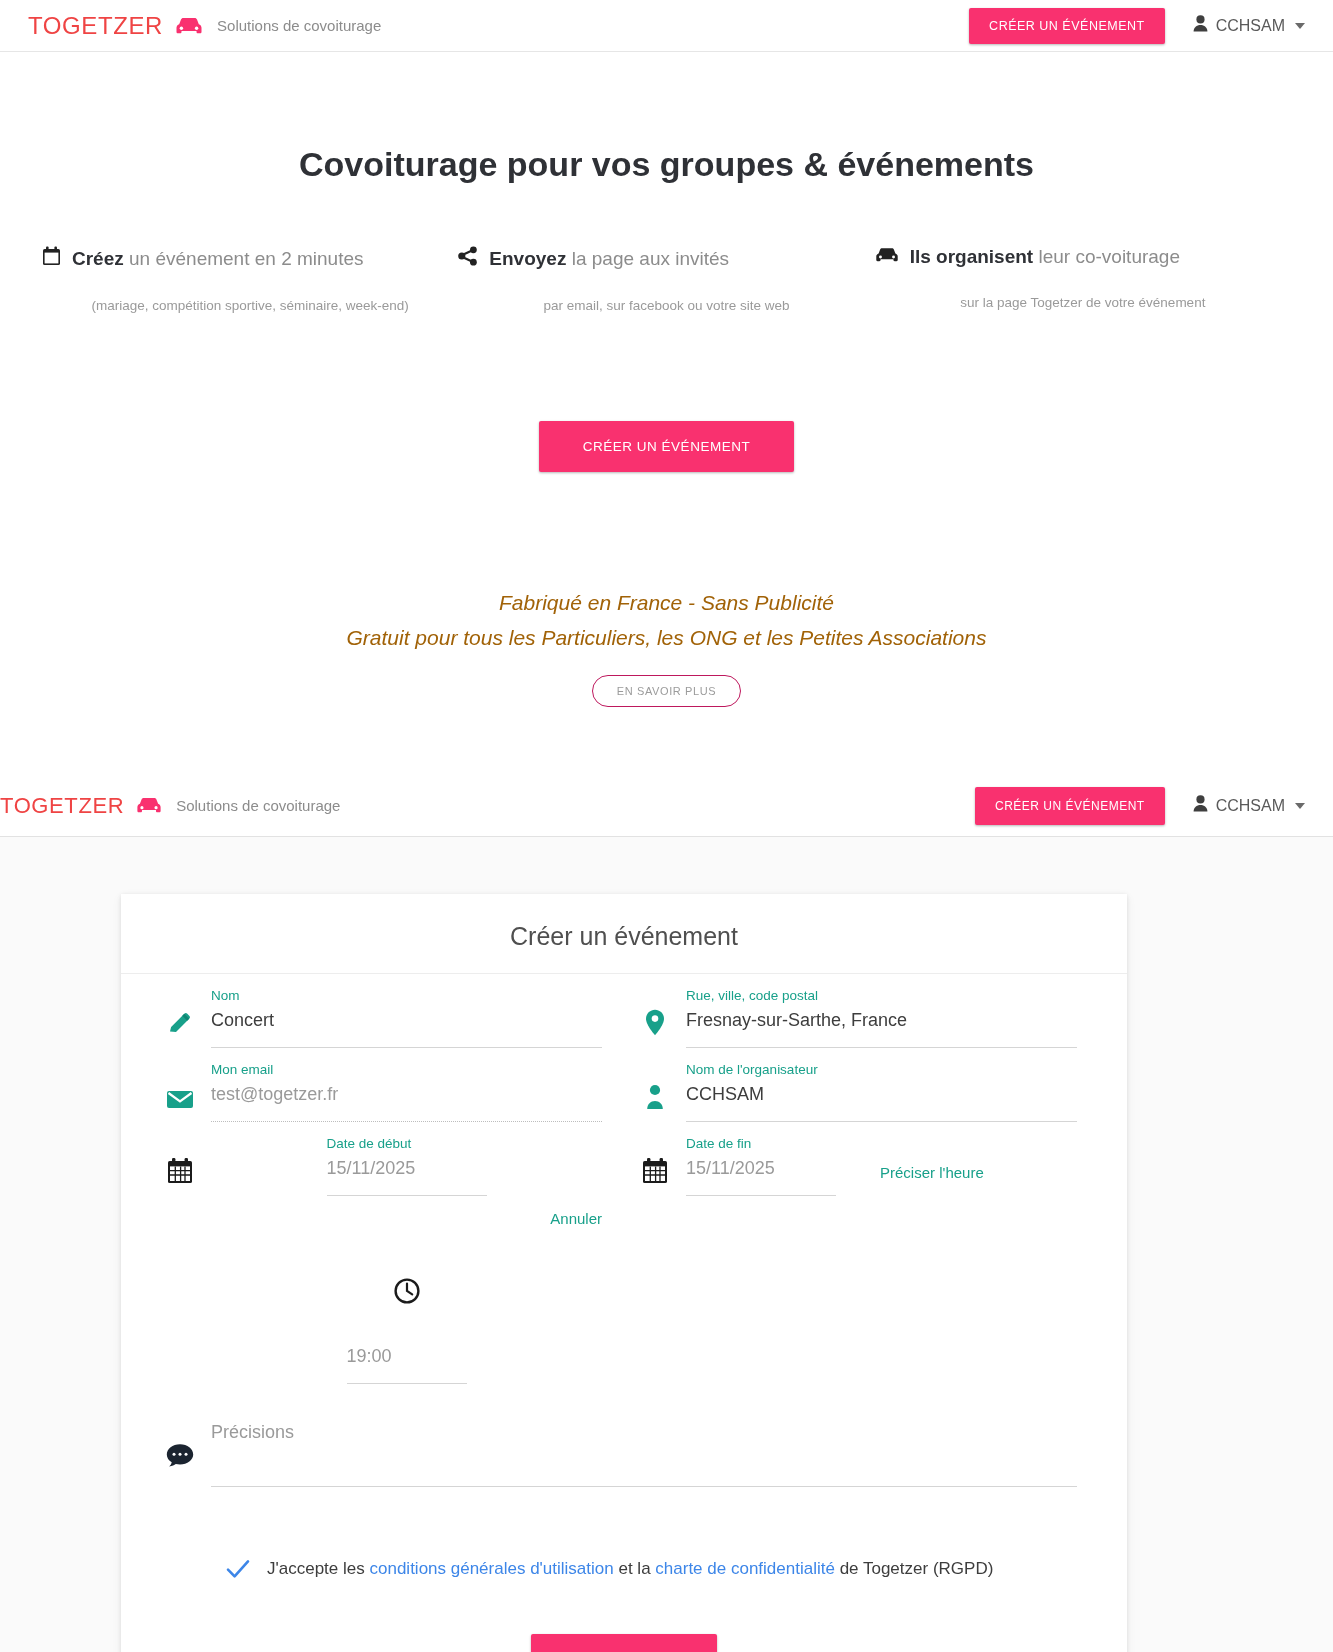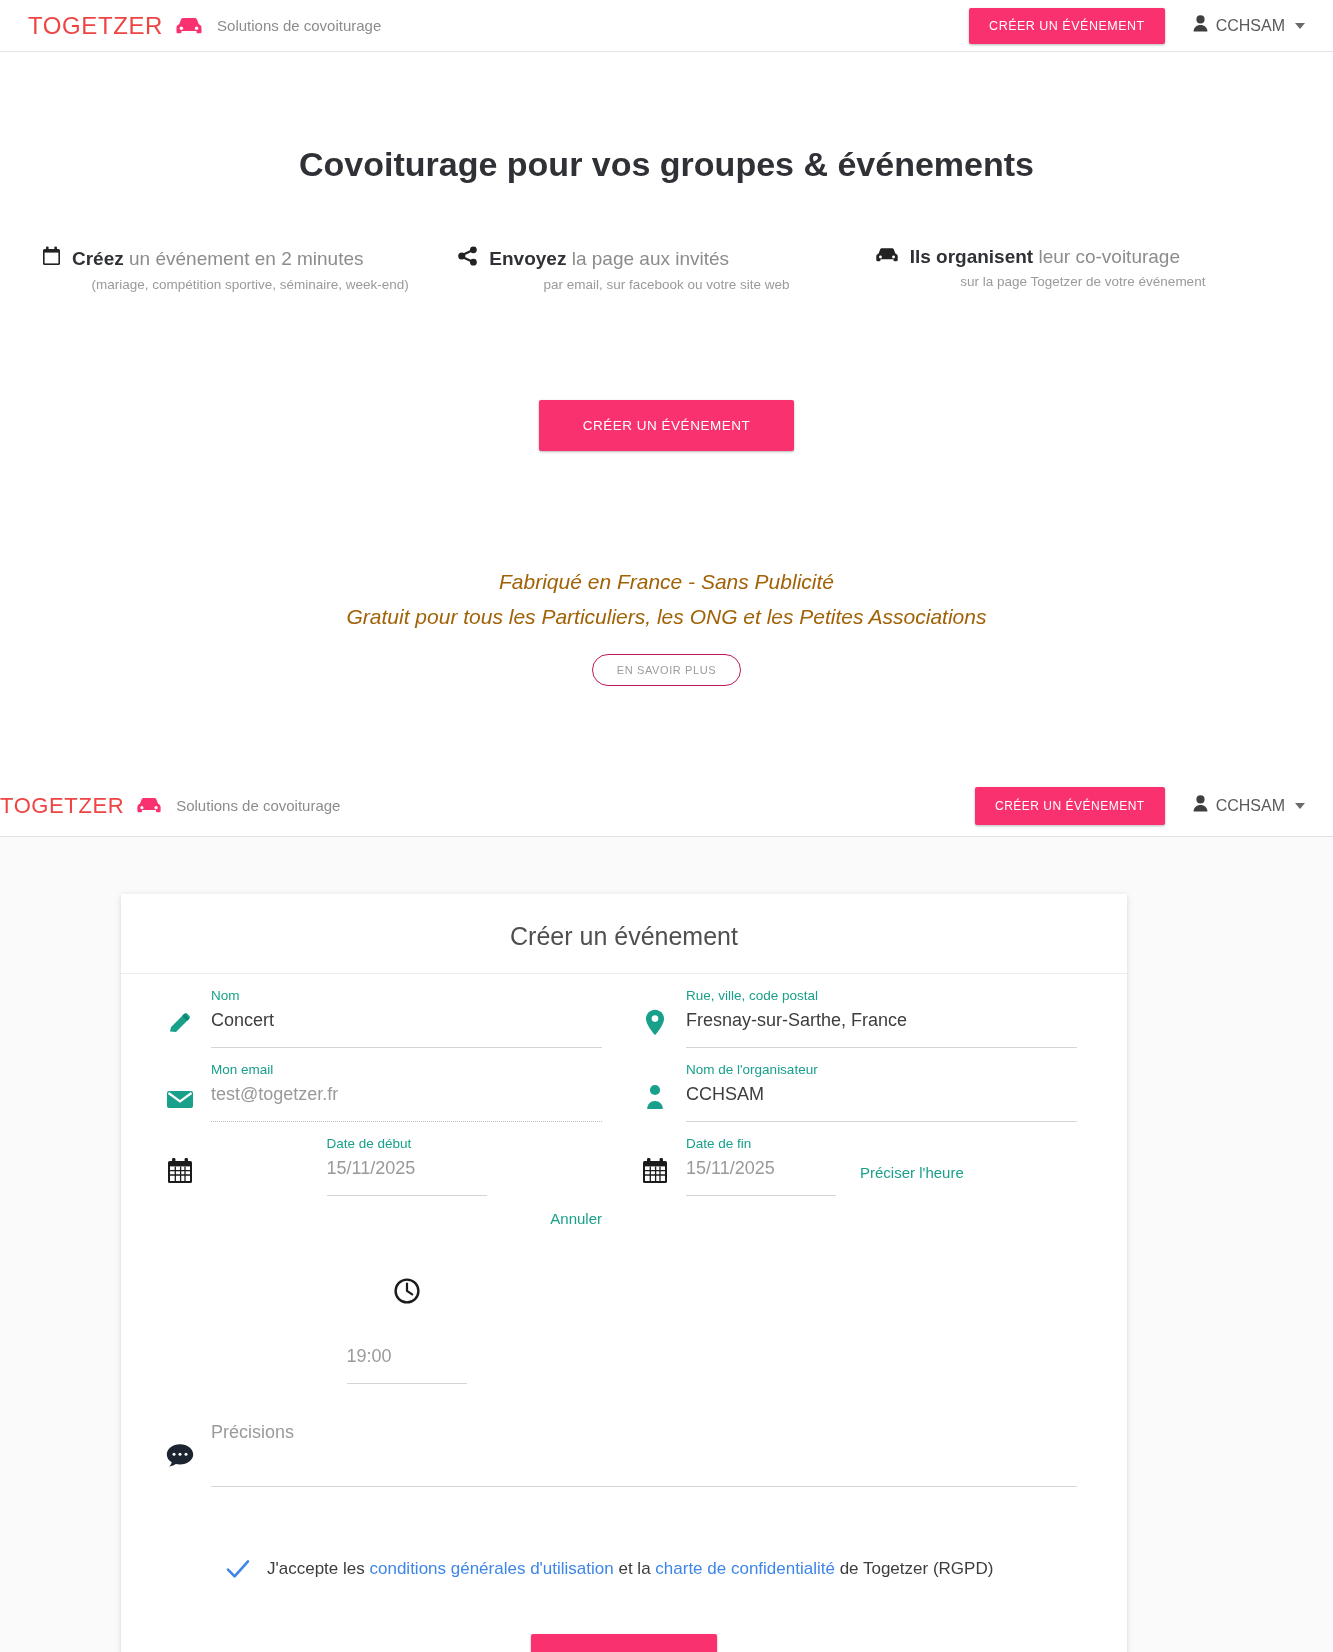--- a/index.html
+++ b/index.html
@@ -82,21 +82,21 @@
     font-size: 19px;
     color: #8c8c8c;
     display: flex;
     align-items: center;
     justify-content: flex-start;
     gap: 11px;
     white-space: nowrap;
   }
   .feature-main b { color: #2f3136; font-weight: 700; }
   .feature-sub {
-    margin-top: 6px;
+    margin-top: 27px;
     font-size: 13.5px;
     color: #9a9a9a;
   }
 
   .hero-cta-wrap { text-align: center; margin-top: 108px; }
   .hero-cta { font-size: 13.5px; padding: 18px 44px; }
 
   .promo { text-align: center; margin-top: 114px; }
   .promo-line { font-size: 21px; color: #a16207; line-height: 1.65; font-style: italic; }
   .ghost-btn {
@@ -453,21 +453,21 @@
             <svg width="26" height="27" viewBox="0 0 26 27">
               <rect x="1" y="4" width="24" height="22" rx="1.6" fill="#1b1b1b"></rect>
               <rect x="3" y="9.4" width="20" height="14.6" fill="#ffffff"></rect>
               <g stroke="#1b1b1b" stroke-width="1.3">
                 <path d="M3 13.6 H23 M3 18 H23 M8.3 9.4 V24 M13.6 9.4 V24 M18 9.4 V24"></path>
               </g>
               <rect x="5" y="1" width="3.4" height="5.4" rx="1.2" fill="#1b1b1b"></rect>
               <rect x="17.6" y="1" width="3.4" height="5.4" rx="1.2" fill="#1b1b1b"></rect>
             </svg>
           </div>
-          <div class="fld" style="display:flex;align-items:flex-start;gap:24px;">
+          <div class="fld" style="display:flex;align-items:flex-start;gap:44px;">
             <div style="width:150px;">
               <div class="fld-label">Date de fin</div>
               <div class="fld-input muted">15/11/2025</div>
             </div>
             <div class="link-action">Préciser l'heure</div>
           </div>
         </div>
       </div>
 
       <div class="precisions-row">

